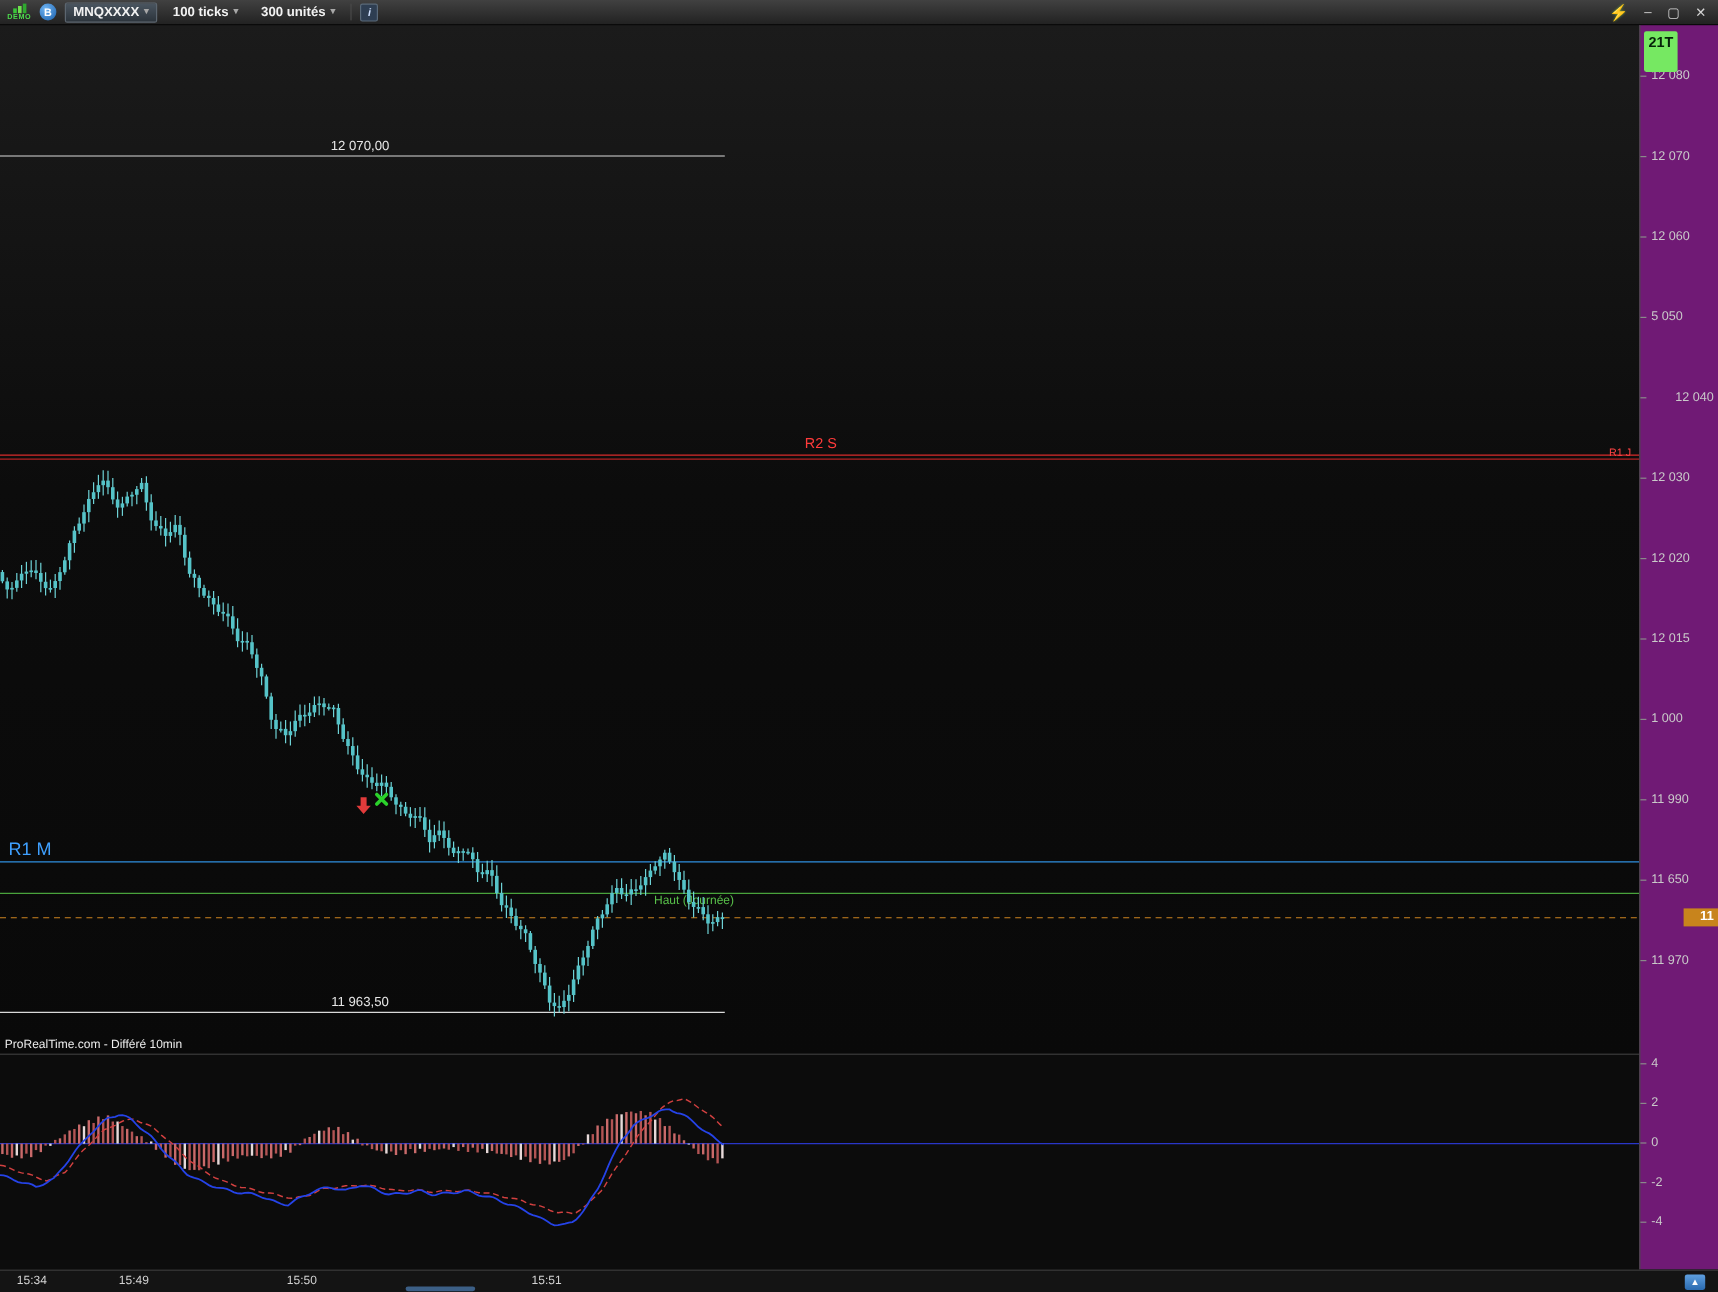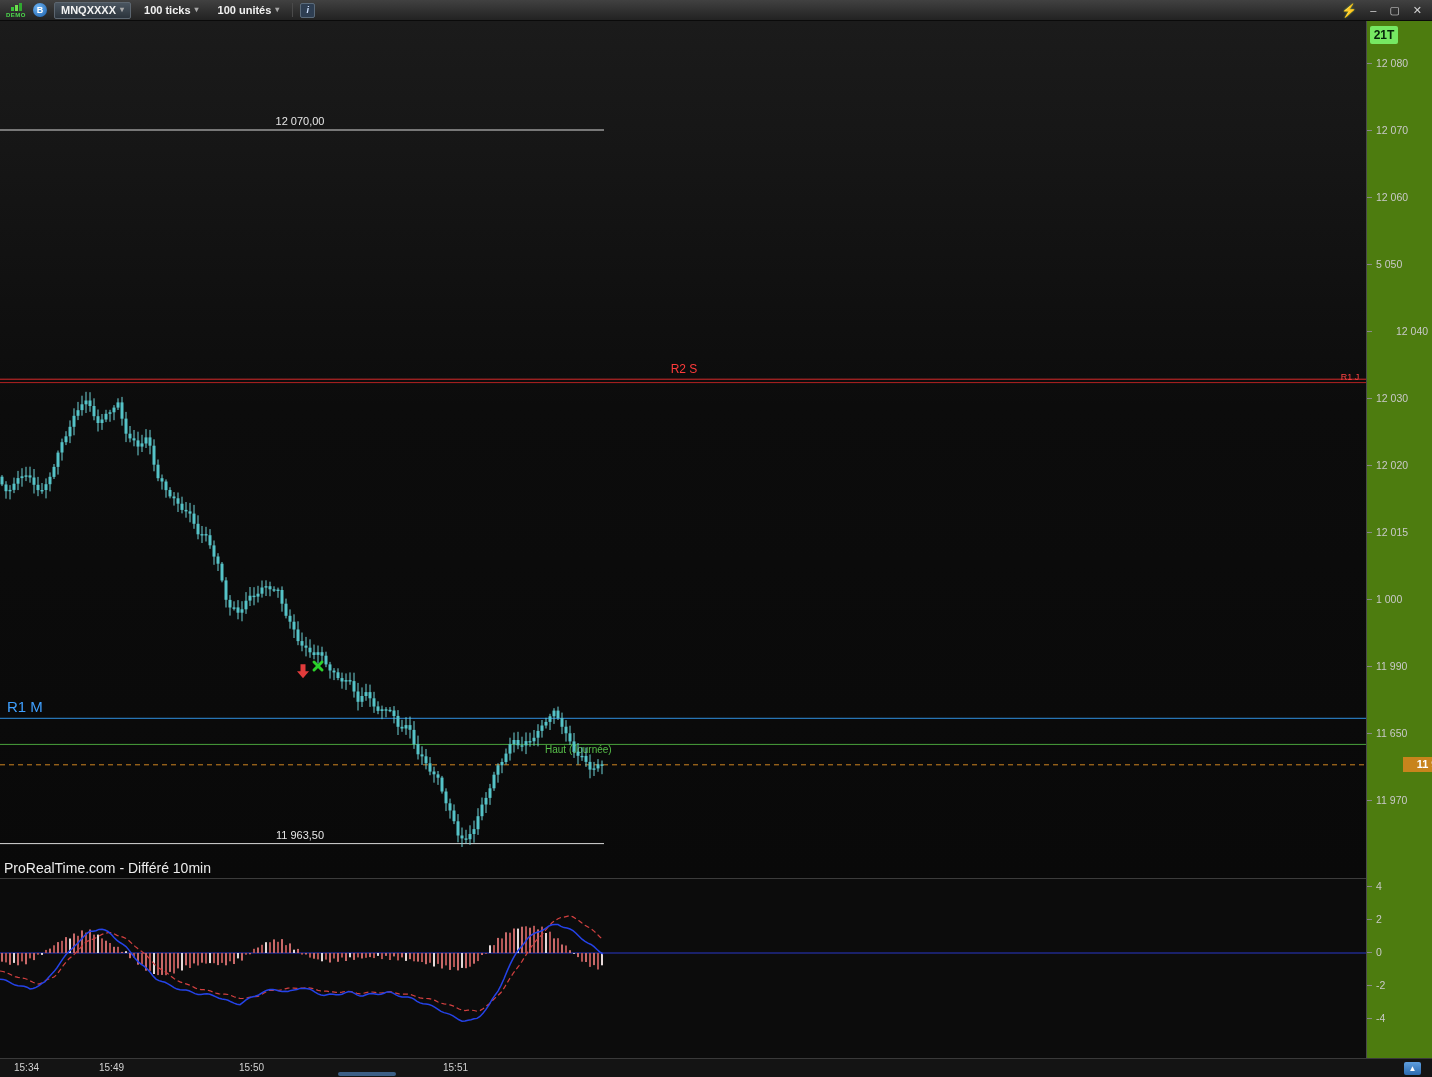--- a/index.html
+++ b/index.html
@@ -33,28 +33,28 @@
   .win-controls{display:flex;gap:13px;color:#d4d4d4;font-size:11px;margin-right:4px;}
 
   
   #price-chart{position:absolute;top:21px;left:0;width:1366px;height:857px;
                background:linear-gradient(#1b1b1b,#0c0c0c 45%,#090909);}
   #indicator-panel{position:absolute;top:878px;left:0;width:1366px;height:180px;
                    background:#0c0c0c;border-top:1px solid #3c3c3c;box-sizing:border-box;}
   #price-chart svg,#indicator-panel svg{display:block;}
   .chart-title{position:absolute;top:6px;right:12px;font-size:27px;color:#8d8d8d;
                letter-spacing:.5px;white-space:nowrap;}
-  .watermark{position:absolute;left:4px;bottom:2px;font-size:14px;color:#ececec;margin-top:21px;}
+  .watermark{position:absolute;left:4px;bottom:2px;font-size:10px;color:#ececec;margin-top:21px;}
 
   
-  #price-axis{position:absolute;top:21px;left:1366px;width:66px;height:1037px;background:#4d7c0f;
+  #price-axis{position:absolute;top:21px;left:1366px;width:66px;height:1037px;background:#701a75;
               border-left:1px solid #4a4a4a;box-sizing:border-box;color:#c9c9c9;font-size:10.5px;}
   .axis-label{position:absolute;left:9px;line-height:12px;white-space:nowrap;}
   .axis-tick{position:absolute;left:0;width:5px;height:1px;background:#8a8a8a;}
-  .countdown-badge{position:absolute;left:1370px;top:26px;width:28px;height:18px;border-radius:2px;
+  .countdown-badge{position:absolute;left:1370px;top:26px;width:28px;height:34px;border-radius:2px;
                    background:#76e862;color:#06230a;font-size:12px;font-weight:bold;
                    text-align:center;line-height:18px;}
   .last-price-badge{position:absolute;left:1368px;top:757px;width:62px;height:15px;
                     background:#c8841c;color:#fff;font-size:11px;font-weight:bold;
                     text-align:right;line-height:15px;padding-right:3px;margin-left:35px;}
 
   
   .bottom-bar{position:absolute;top:1058px;left:0;width:1432px;height:19px;background:#141414;
               border-top:1px solid #3a3a3a;box-sizing:border-box;color:#d2d2d2;font-size:10px;}
   .time-label{position:absolute;top:3px;white-space:nowrap;}
@@ -80,21 +80,21 @@
     <div class="broker-icon">B</div>
     <button class="tb-btn instrument-btn">
       <span>MNQXXXX</span>
       <span class="caret">▾</span>
     </button>
     <button class="tb-btn">
       <span>100 ticks</span>
       <span class="caret">▾</span>
     </button>
     <button class="tb-btn">
-      <span>100 unités</span>
+      <span>300 unités</span>
       <span class="caret">▾</span>
     </button>
     <div class="tb-sep"></div>
     <button class="info-btn">i</button>
     <div class="tb-spacer"></div>
     <div class="flash-icon">⚡</div>
     <div class="win-controls">
       <span>–</span>
       <span>▢</span>
       <span>✕</span>

